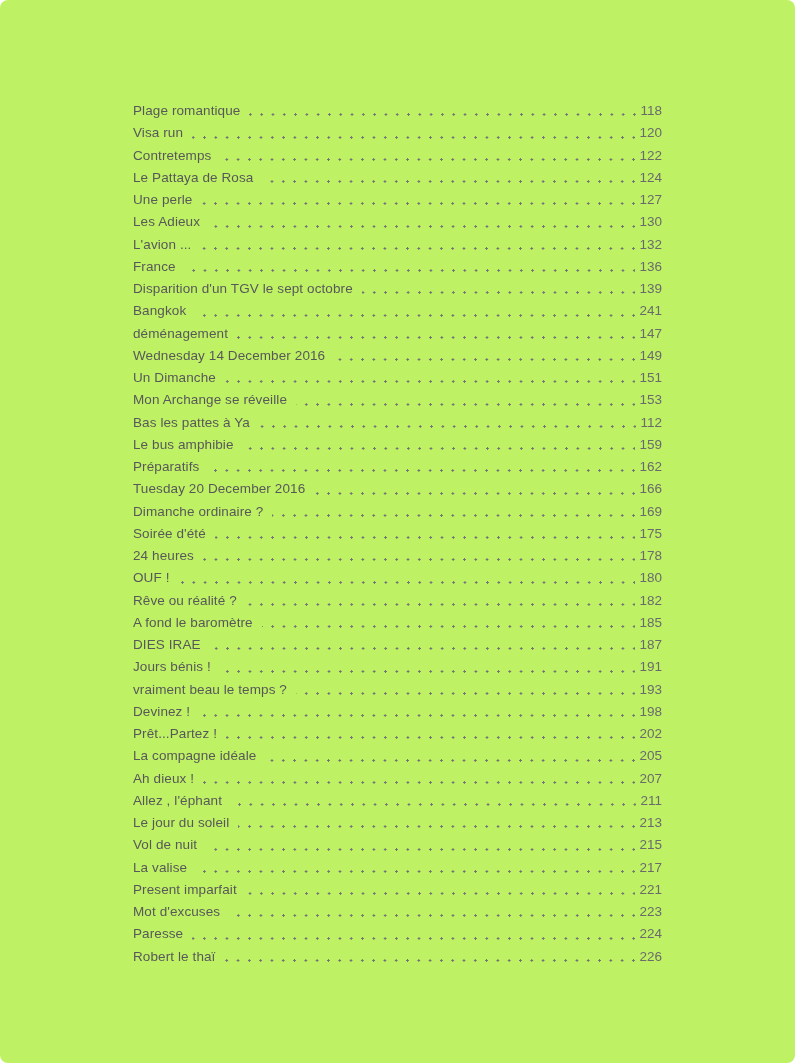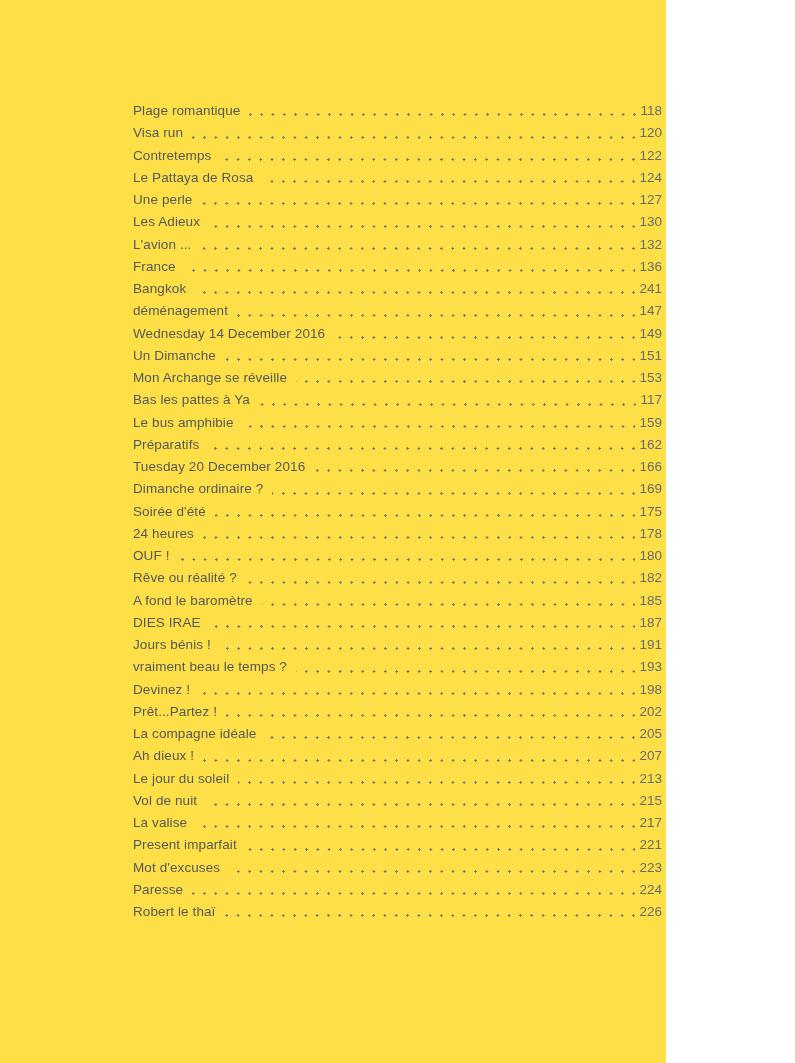--- a/index.html
+++ b/index.html
@@ -10,22 +10,23 @@
   body {
     width: 795px;
     height: 1063px;
     position: relative;
     overflow: hidden;
     font-family: "Liberation Sans", "DejaVu Sans", sans-serif;
   }
   .toc-page {
     position: absolute;
     left: 0; top: 0;
-    width: 666px; height: 1063px;
-    background: #fde047;
+    width: 795px; height: 1063px;
+    background: #bef264;
+    border-radius: 8px;
   }
   .toc-list {
     position: absolute;
     left: 133px;
     top: 100px;
     width: 529px;
   }
   .toc-row {
     display: flex;
     align-items: stretch;
@@ -95,20 +96,25 @@
         <span class="toc-title">L'avion ...</span>
         <span class="toc-leader"></span>
         <span class="toc-page-num">132</span>
       </div>
       <div class="toc-row">
         <span class="toc-title">France</span>
         <span class="toc-leader"></span>
         <span class="toc-page-num">136</span>
       </div>
       <div class="toc-row">
+        <span class="toc-title">Disparition d'un TGV le sept octobre</span>
+        <span class="toc-leader"></span>
+        <span class="toc-page-num">139</span>
+      </div>
+      <div class="toc-row">
         <span class="toc-title">Bangkok</span>
         <span class="toc-leader"></span>
         <span class="toc-page-num">241</span>
       </div>
       <div class="toc-row">
         <span class="toc-title">déménagement</span>
         <span class="toc-leader"></span>
         <span class="toc-page-num">147</span>
       </div>
       <div class="toc-row">
@@ -122,21 +128,21 @@
         <span class="toc-page-num">151</span>
       </div>
       <div class="toc-row">
         <span class="toc-title">Mon Archange se réveille</span>
         <span class="toc-leader"></span>
         <span class="toc-page-num">153</span>
       </div>
       <div class="toc-row">
         <span class="toc-title">Bas les pattes à Ya</span>
         <span class="toc-leader"></span>
-        <span class="toc-page-num">117</span>
+        <span class="toc-page-num">112</span>
       </div>
       <div class="toc-row">
         <span class="toc-title">Le bus amphibie</span>
         <span class="toc-leader"></span>
         <span class="toc-page-num">159</span>
       </div>
       <div class="toc-row">
         <span class="toc-title">Préparatifs</span>
         <span class="toc-leader"></span>
         <span class="toc-page-num">162</span>
@@ -203,20 +209,25 @@
       </div>
       <div class="toc-row">
         <span class="toc-title">La compagne idéale</span>
         <span class="toc-leader"></span>
         <span class="toc-page-num">205</span>
       </div>
       <div class="toc-row">
         <span class="toc-title">Ah dieux !</span>
         <span class="toc-leader"></span>
         <span class="toc-page-num">207</span>
+      </div>
+      <div class="toc-row">
+        <span class="toc-title">Allez , l'éphant</span>
+        <span class="toc-leader"></span>
+        <span class="toc-page-num">211</span>
       </div>
       <div class="toc-row">
         <span class="toc-title">Le jour du soleil</span>
         <span class="toc-leader"></span>
         <span class="toc-page-num">213</span>
       </div>
       <div class="toc-row">
         <span class="toc-title">Vol de nuit</span>
         <span class="toc-leader"></span>
         <span class="toc-page-num">215</span>

